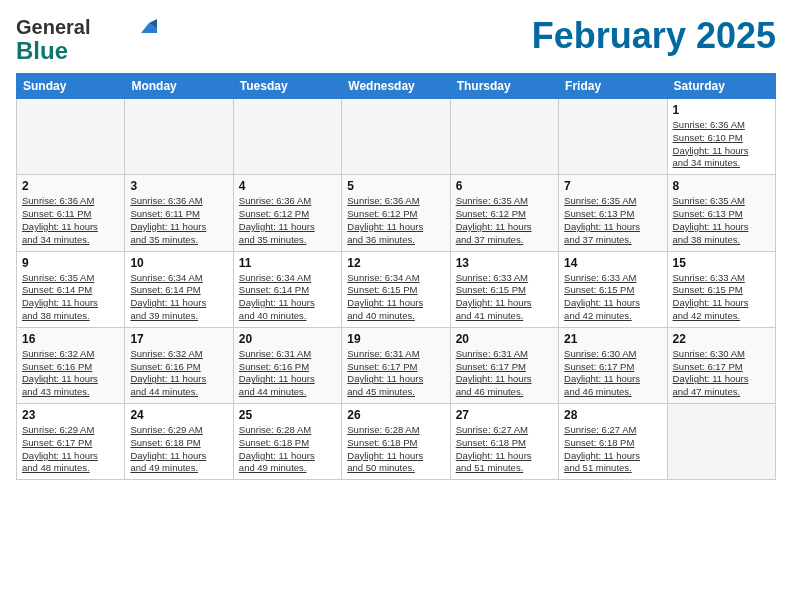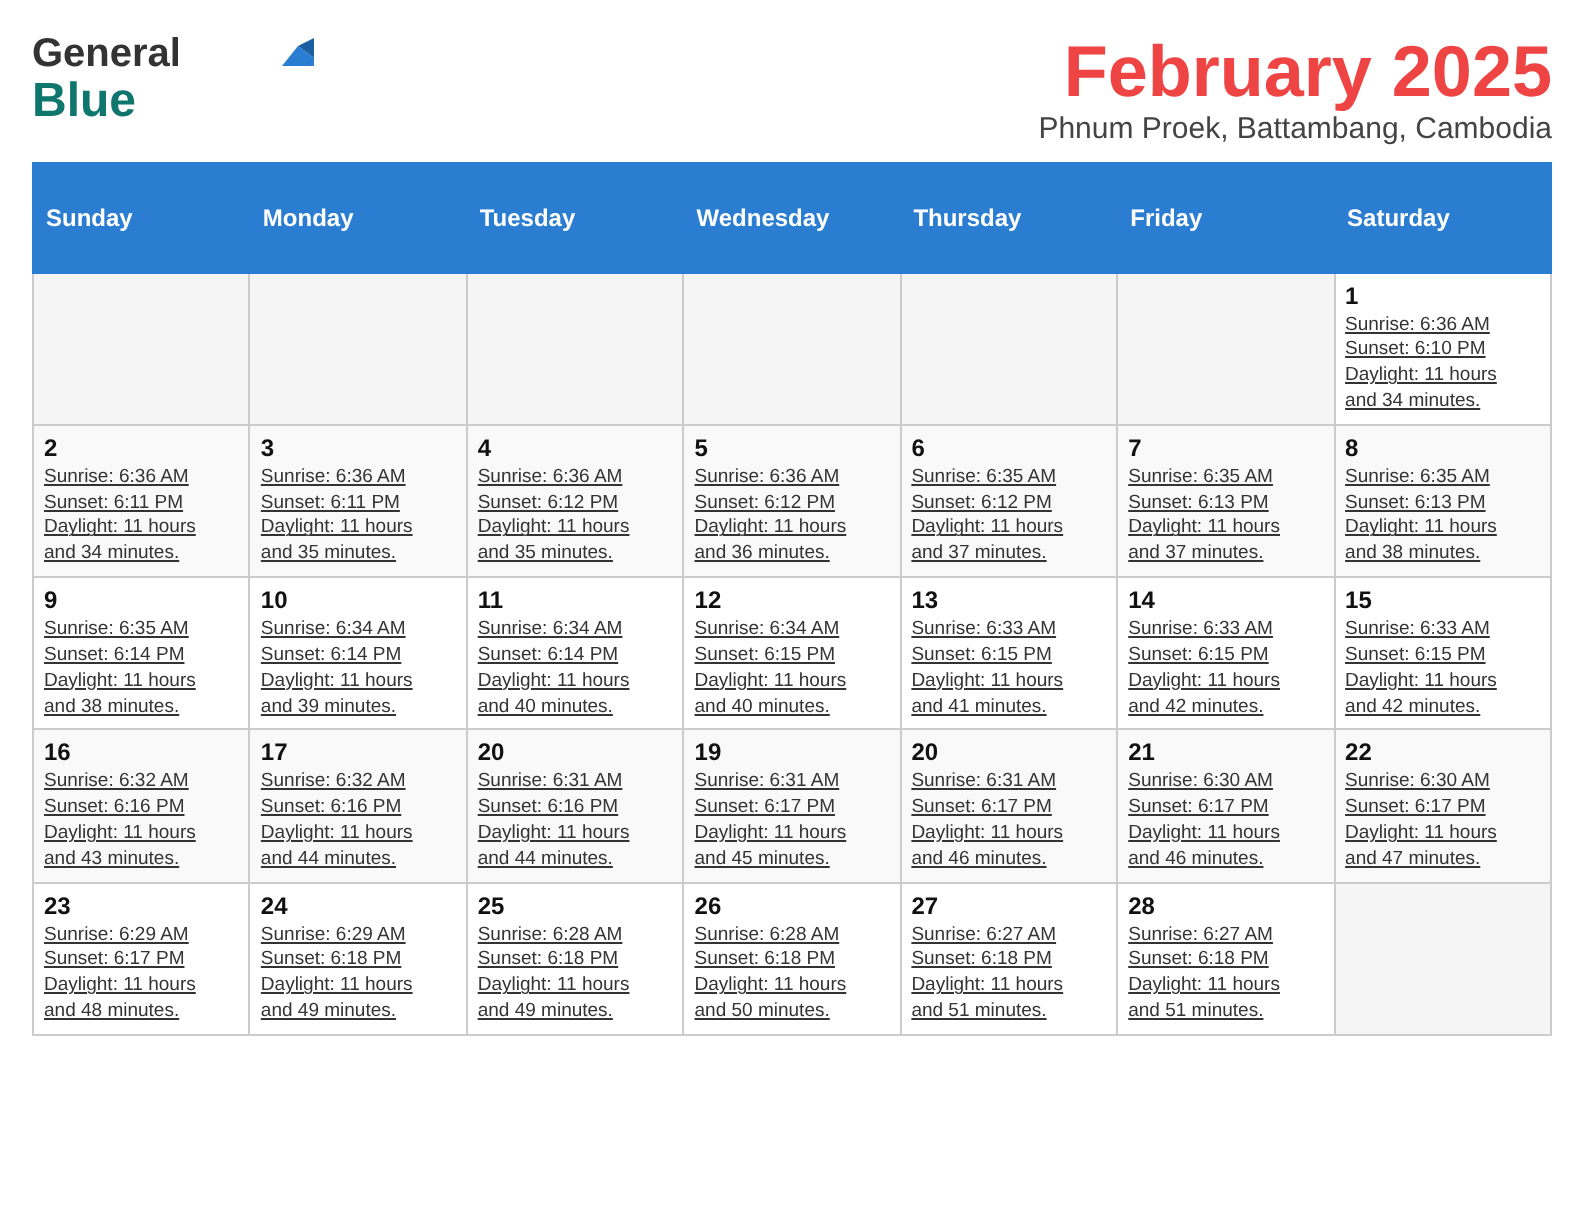--- a/index.html
+++ b/index.html
@@ -20,39 +20,39 @@
       display: flex;
       flex-direction: column;
       align-items: flex-start;
     }
     .title-block {
       text-align: right;
     }
     .month-title {
       font-size: 36px;
       font-weight: bold;
-      color: #ef4444;
+      color: #0369a1;
       line-height: 1.1;
     }
     .location {
       font-size: 15px;
       color: #444;
     }
     .calendar {
       width: 100%;
       border-collapse: collapse;
       border: 1px solid #bbb;
     }
     .calendar th {
       background: #2a7dd1;
       color: #fff;
       font-size: 12px;
       font-weight: bold;
       text-align: left;
-      padding: 20px 6px;
+      padding: 5px 6px;
       border: 1px solid #2a7dd1;
     }
     .calendar td {
       border: 1px solid #ccc;
       vertical-align: top;
       padding: 4px 5px;
       width: 108px;
       min-height: 80px;
       font-size: 10px;
       color: #333;
@@ -85,21 +85,20 @@
       <span style="font-size:20px;font-weight:bold;color:#333;">General</span>
       <svg width="22" height="18" viewBox="0 0 22 18" style="margin:0 2px;">
         <polygon points="6,14 14,4 22,10 22,14" fill="#2a7dd1"></polygon>
         <polygon points="14,4 22,0 22,10" fill="#1a5fa0"></polygon>
       </svg>
     </div>
     <span style="font-size:24px;font-weight:bold;color:#0f766e;margin-top:-2px;">Blue</span>
   </div>
   <div class="title-block">
     <div class="month-title">February 2025</div>
-    <div class="location">Phnum Proek, Battambang, Cambodia</div>
   </div>
 </div>
 
 <table class="calendar">
   <thead>
     <tr>
     <th>Sunday</th>
         <th>Monday</th>
         <th>Tuesday</th>
         <th>Wednesday</th>

